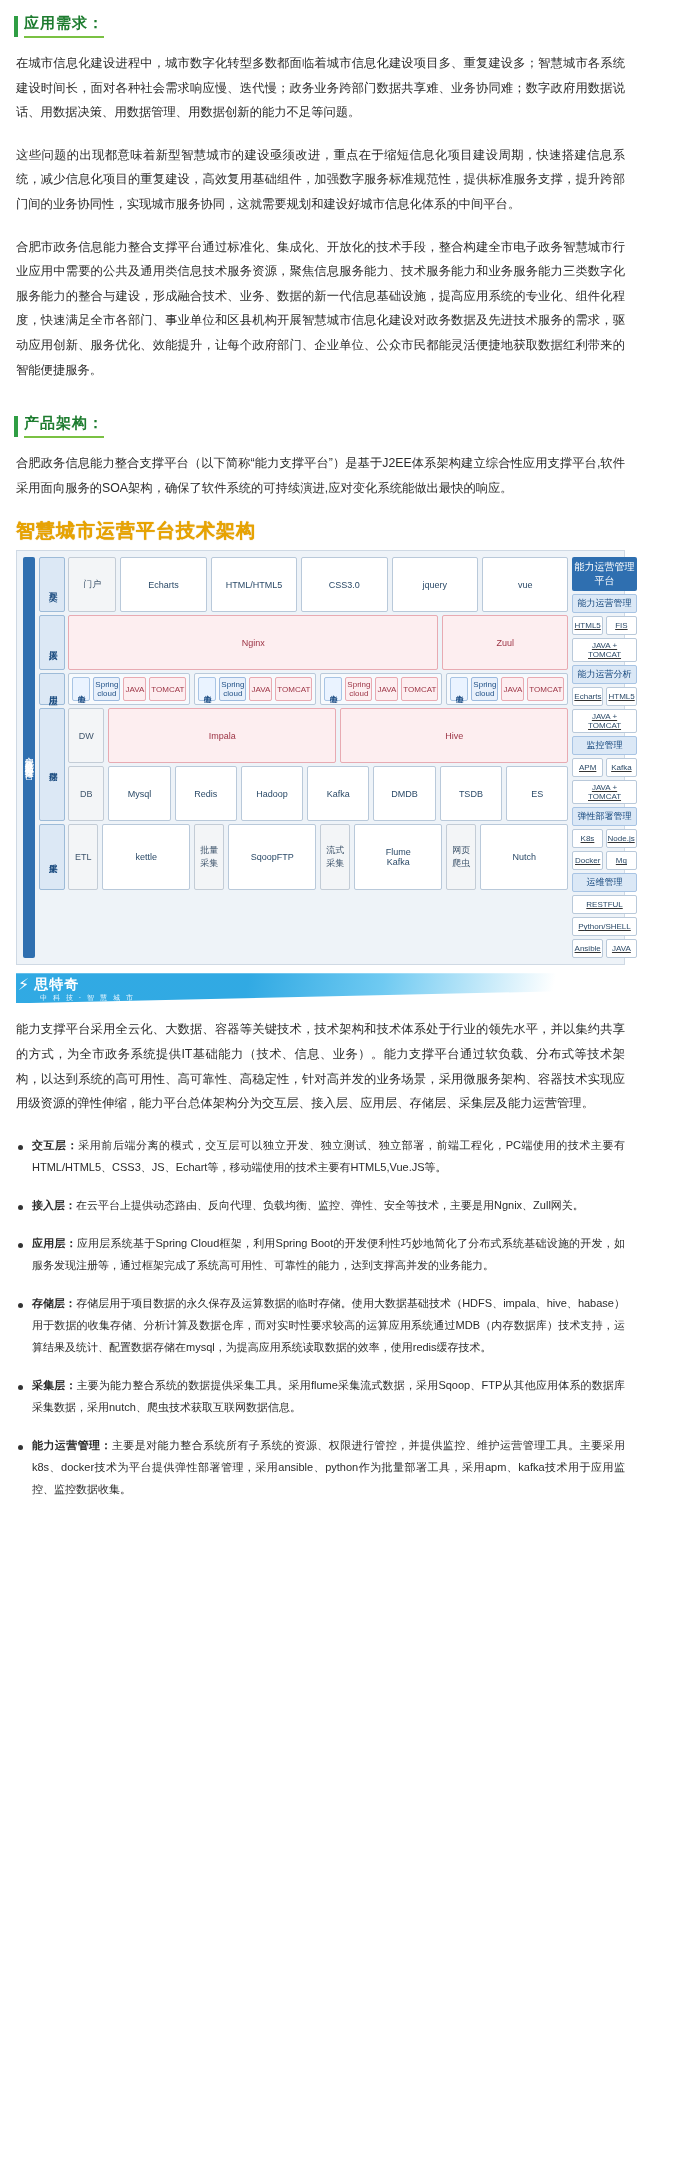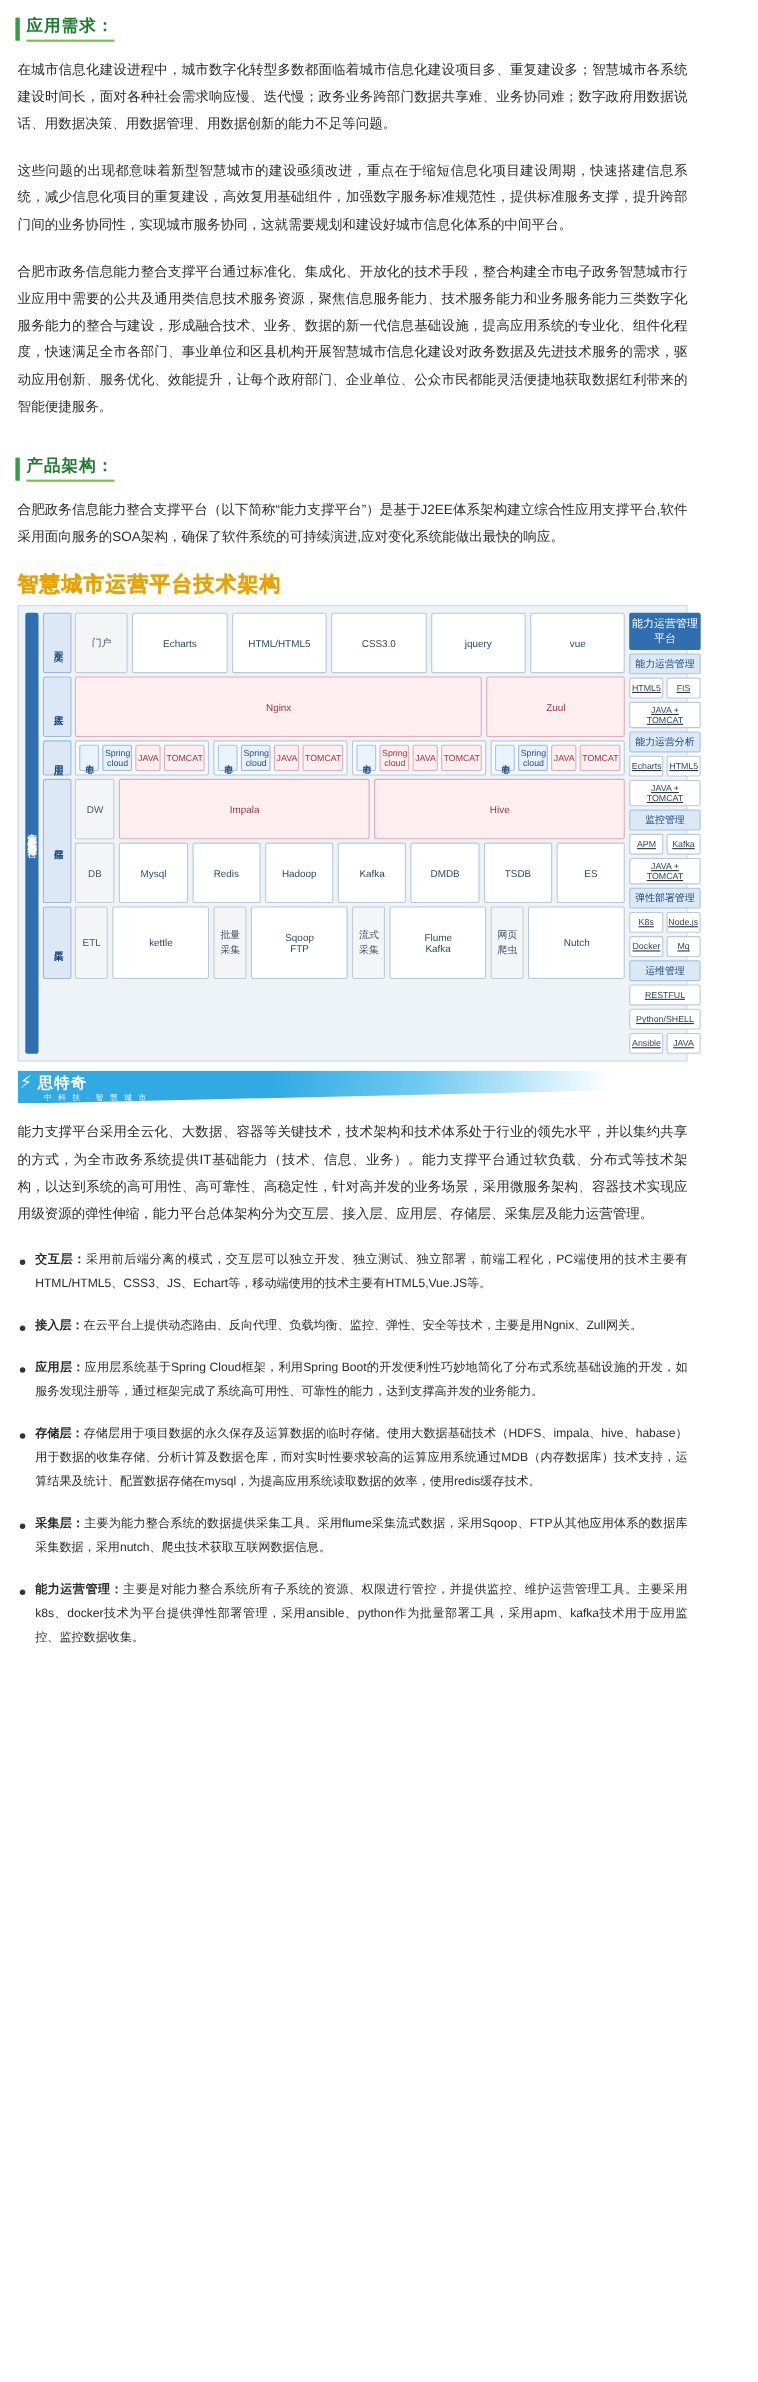--- a/index.html
+++ b/index.html
@@ -267,21 +267,21 @@
 
       <div class="band">
         <div class="band-label">
             <span>采集层</span>
           </div>
         <div class="band-body">
           <div class="row">
             <div class="chip grey" style="max-width:26px">ETL</div>
             <div class="chip white">kettle</div>
             <div class="chip grey" style="max-width:26px">批量采集</div>
-            <div class="chip white" style="flex-direction:column">
+            <div class="chip white" style="flex-direction:row">
               <span>Sqoop</span>
               <span>FTP</span>
             </div>
             <div class="chip grey" style="max-width:26px">流式采集</div>
             <div class="chip white" style="flex-direction:column">
               <span>Flume</span>
               <span>Kafka</span>
             </div>
             <div class="chip grey" style="max-width:26px">网页爬虫</div>
             <div class="chip white">Nutch</div>

